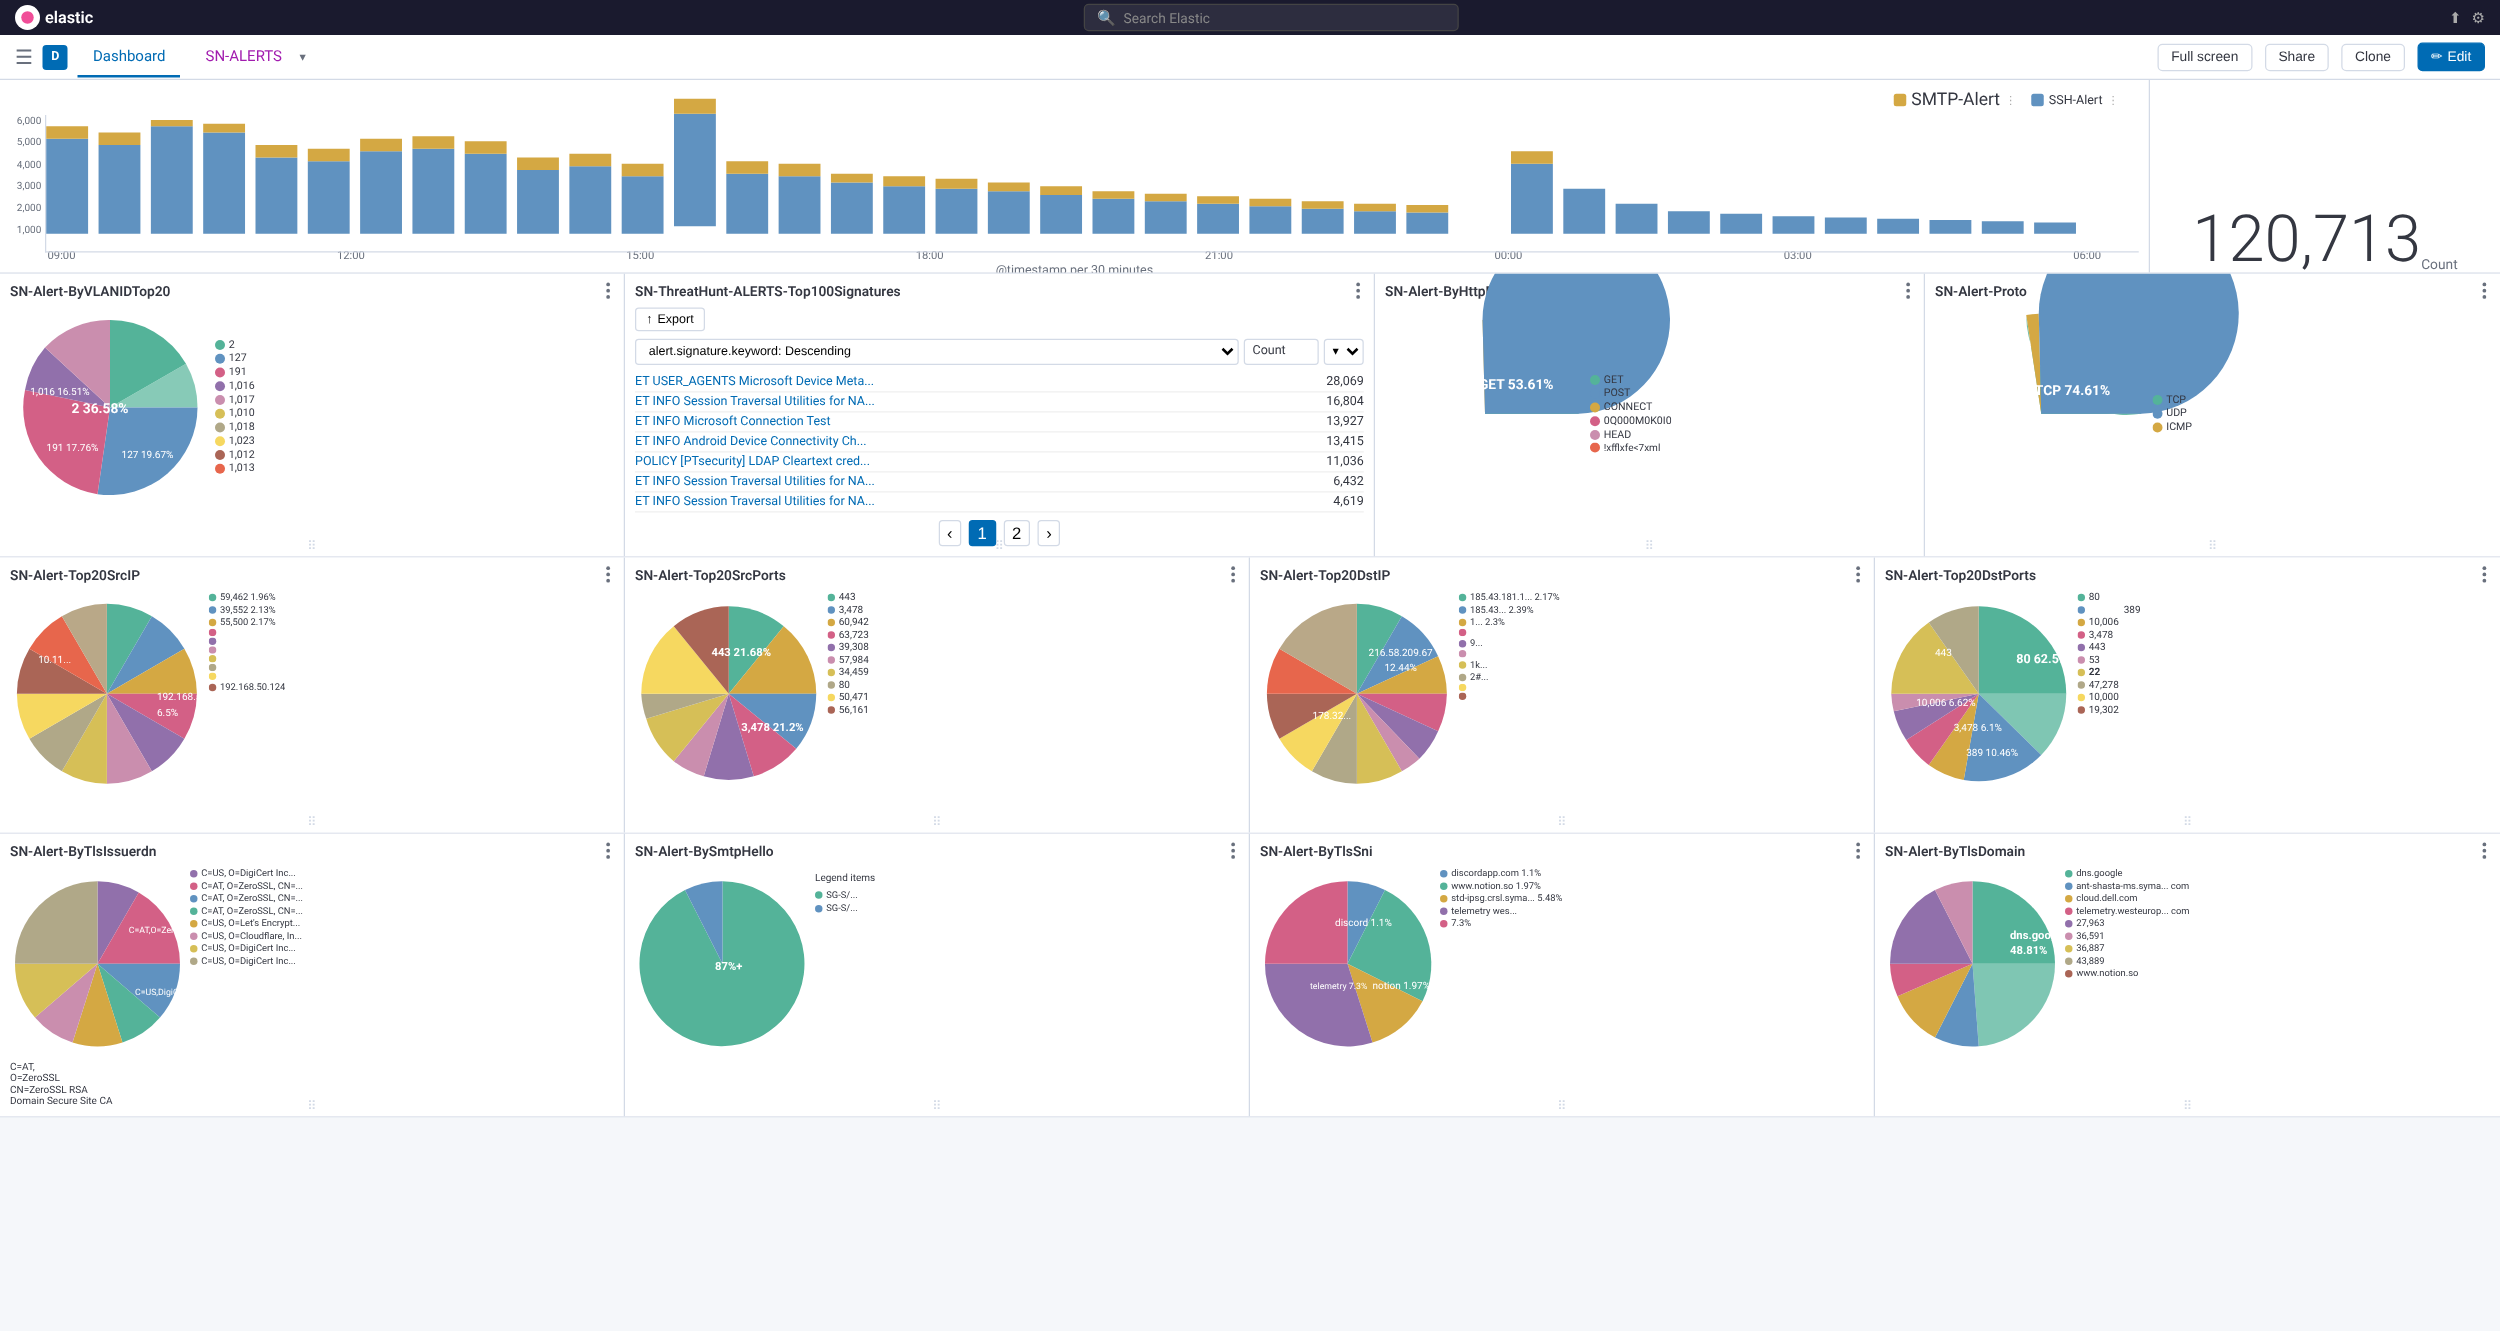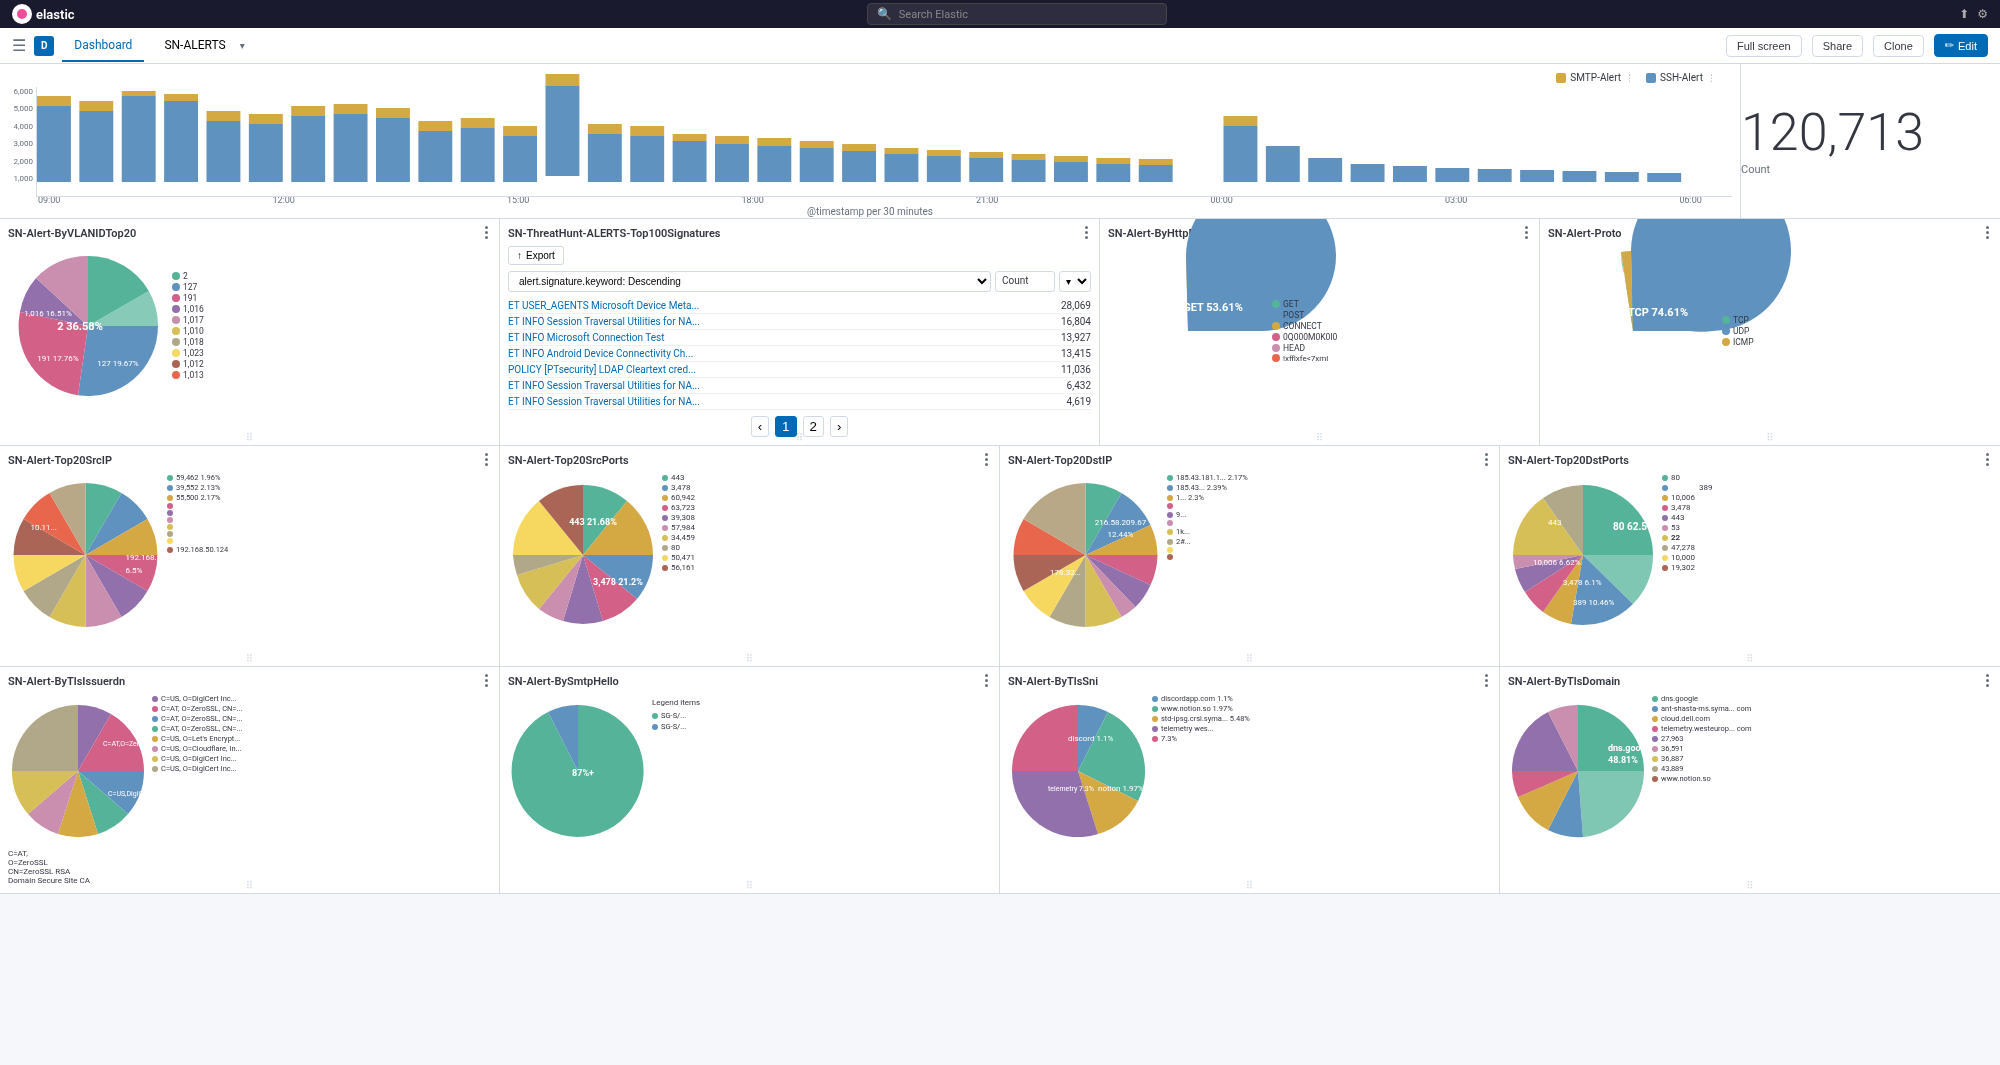--- a/index.html
+++ b/index.html
@@ -11,33 +11,33 @@
     .elastic-logo { color: #fff; font-weight: bold; font-size: 14px; display: flex; align-items: center; gap: 4px; }
     .elastic-logo-icon { width: 20px; height: 20px; background: #fff; border-radius: 50%; display: flex; align-items: center; justify-content: center; }
     .search-bar { background: #2d2d3f; border: 1px solid #444; border-radius: 4px; padding: 3px 10px; width: 300px; color: #aaa; font-size: 12px; display: flex; align-items: center; gap: 6px; }
     .top-bar-right { display: flex; align-items: center; gap: 8px; color: #aaa; font-size: 12px; }
     
     
     .nav-bar { background: #fff; border-bottom: 1px solid #d3dae6; height: 36px; display: flex; align-items: center; padding: 0 12px; gap: 8px; }
     .nav-left { display: flex; align-items: center; gap: 8px; }
     .hamburger { color: #69707d; cursor: pointer; font-size: 16px; }
     .nav-badge { background: #006bb4; color: #fff; border-radius: 3px; width: 20px; height: 20px; display: flex; align-items: center; justify-content: center; font-size: 10px; font-weight: bold; }
-    .nav-tab { padding: 8px 12px; font-size: 12px; color: #000000; cursor: pointer; border-bottom: 2px solid transparent; }
+    .nav-tab { padding: 8px 12px; font-size: 12px; color: #a21caf; cursor: pointer; border-bottom: 2px solid transparent; }
     .nav-tab.active { color: #006bb4; border-bottom-color: #006bb4; }
     .nav-right { margin-left: auto; display: flex; align-items: center; gap: 10px; }
     .nav-btn { padding: 4px 10px; border: 1px solid #d3dae6; border-radius: 4px; background: #fff; font-size: 11px; cursor: pointer; color: #343741; }
     .nav-btn.primary { background: #006bb4; color: #fff; border-color: #006bb4; display: flex; align-items: center; gap: 4px; }
     
     
     .main { padding: 0; }
     
     
     .chart-area { background: #fff; border-bottom: 1px solid #d3dae6; display: flex; height: 155px; }
     .time-chart { flex: 1; padding: 8px 8px 0 8px; position: relative; overflow: hidden; }
-    .count-display { width: 260px; display: flex; flex-direction: column; align-items: flex-start; justify-content: center; border-left: 1px solid #d3dae6; }
+    .count-display { width: 281px; display: flex; flex-direction: row; align-items: flex-end; justify-content: center; border-left: 1px solid #d3dae6; }
     .count-big { font-size: 52px; font-weight: 300; color: #343741; line-height: 1; }
     .count-label { font-size: 11px; color: #69707d; margin-top: 4px; }
     
     
     .panels-row { display: flex; border-bottom: 1px solid #d3dae6; }
     .panel { background: #fff; border-right: 1px solid #d3dae6; flex: 1; min-height: 220px; padding: 8px; position: relative; overflow: hidden; }
     .panel-title { font-size: 11px; font-weight: 600; color: #343741; margin-bottom: 6px; white-space: nowrap; overflow: hidden; text-overflow: ellipsis; }
     .panel-menu { position: absolute; top: 6px; right: 6px; width: 14px; height: 14px; cursor: pointer; color: #69707d; display: flex; flex-direction: column; gap: 2px; justify-content: center; }
     .panel-menu span { display: block; width: 3px; height: 3px; background: #69707d; border-radius: 50%; margin: 0 auto; }
     
@@ -113,21 +113,21 @@
 </div>
 
 <div class="main">
 
   <div class="chart-area">
     <div class="time-chart">
 
       <div style="display:flex;gap:12px;margin-bottom:4px;justify-content:flex-end;padding-right:16px;">
         <div style="display:flex;align-items:center;gap:4px;">
           <div style="width:10px;height:10px;background:#d4a843;border-radius:2px;"></div>
-          <span style="font-size:10px;color:#343741;text-align:right;">SMTP-Alert</span>
+          <span style="font-size:14px;color:#343741;text-align:right;">SMTP-Alert</span>
           <span style="cursor:pointer;color:#aaa;font-size:9px;">⋮</span>
         </div>
         <div style="display:flex;align-items:center;gap:4px;">
           <div style="width:10px;height:10px;background:#6092c0;border-radius:2px;"></div>
           <span style="font-size:10px;color:#343741;">SSH-Alert</span>
           <span style="cursor:pointer;color:#aaa;font-size:9px;">⋮</span>
         </div>
       </div>
 
       <div style="display:flex;height:110px;position:relative;">

